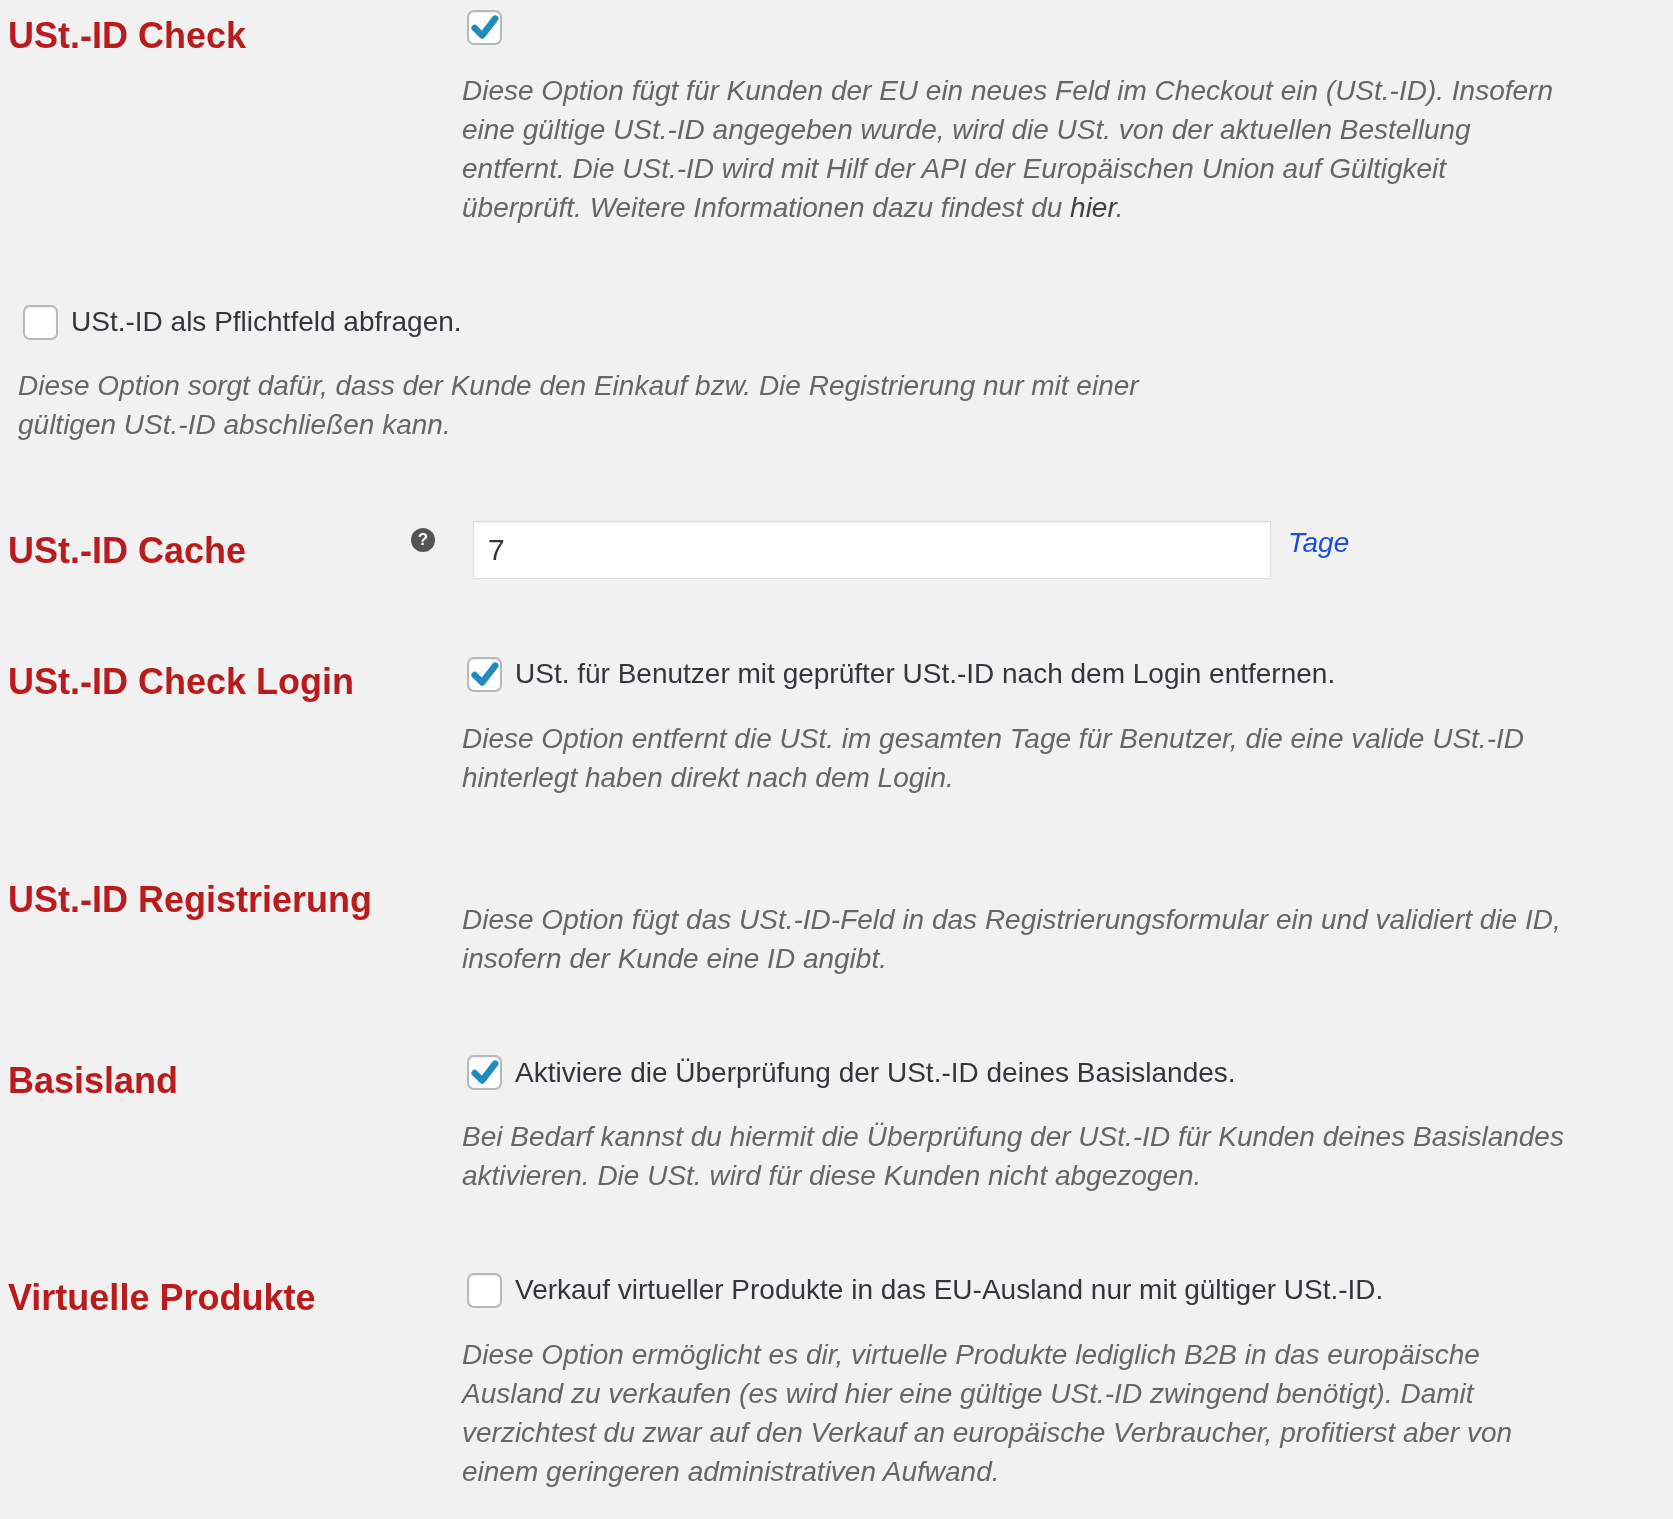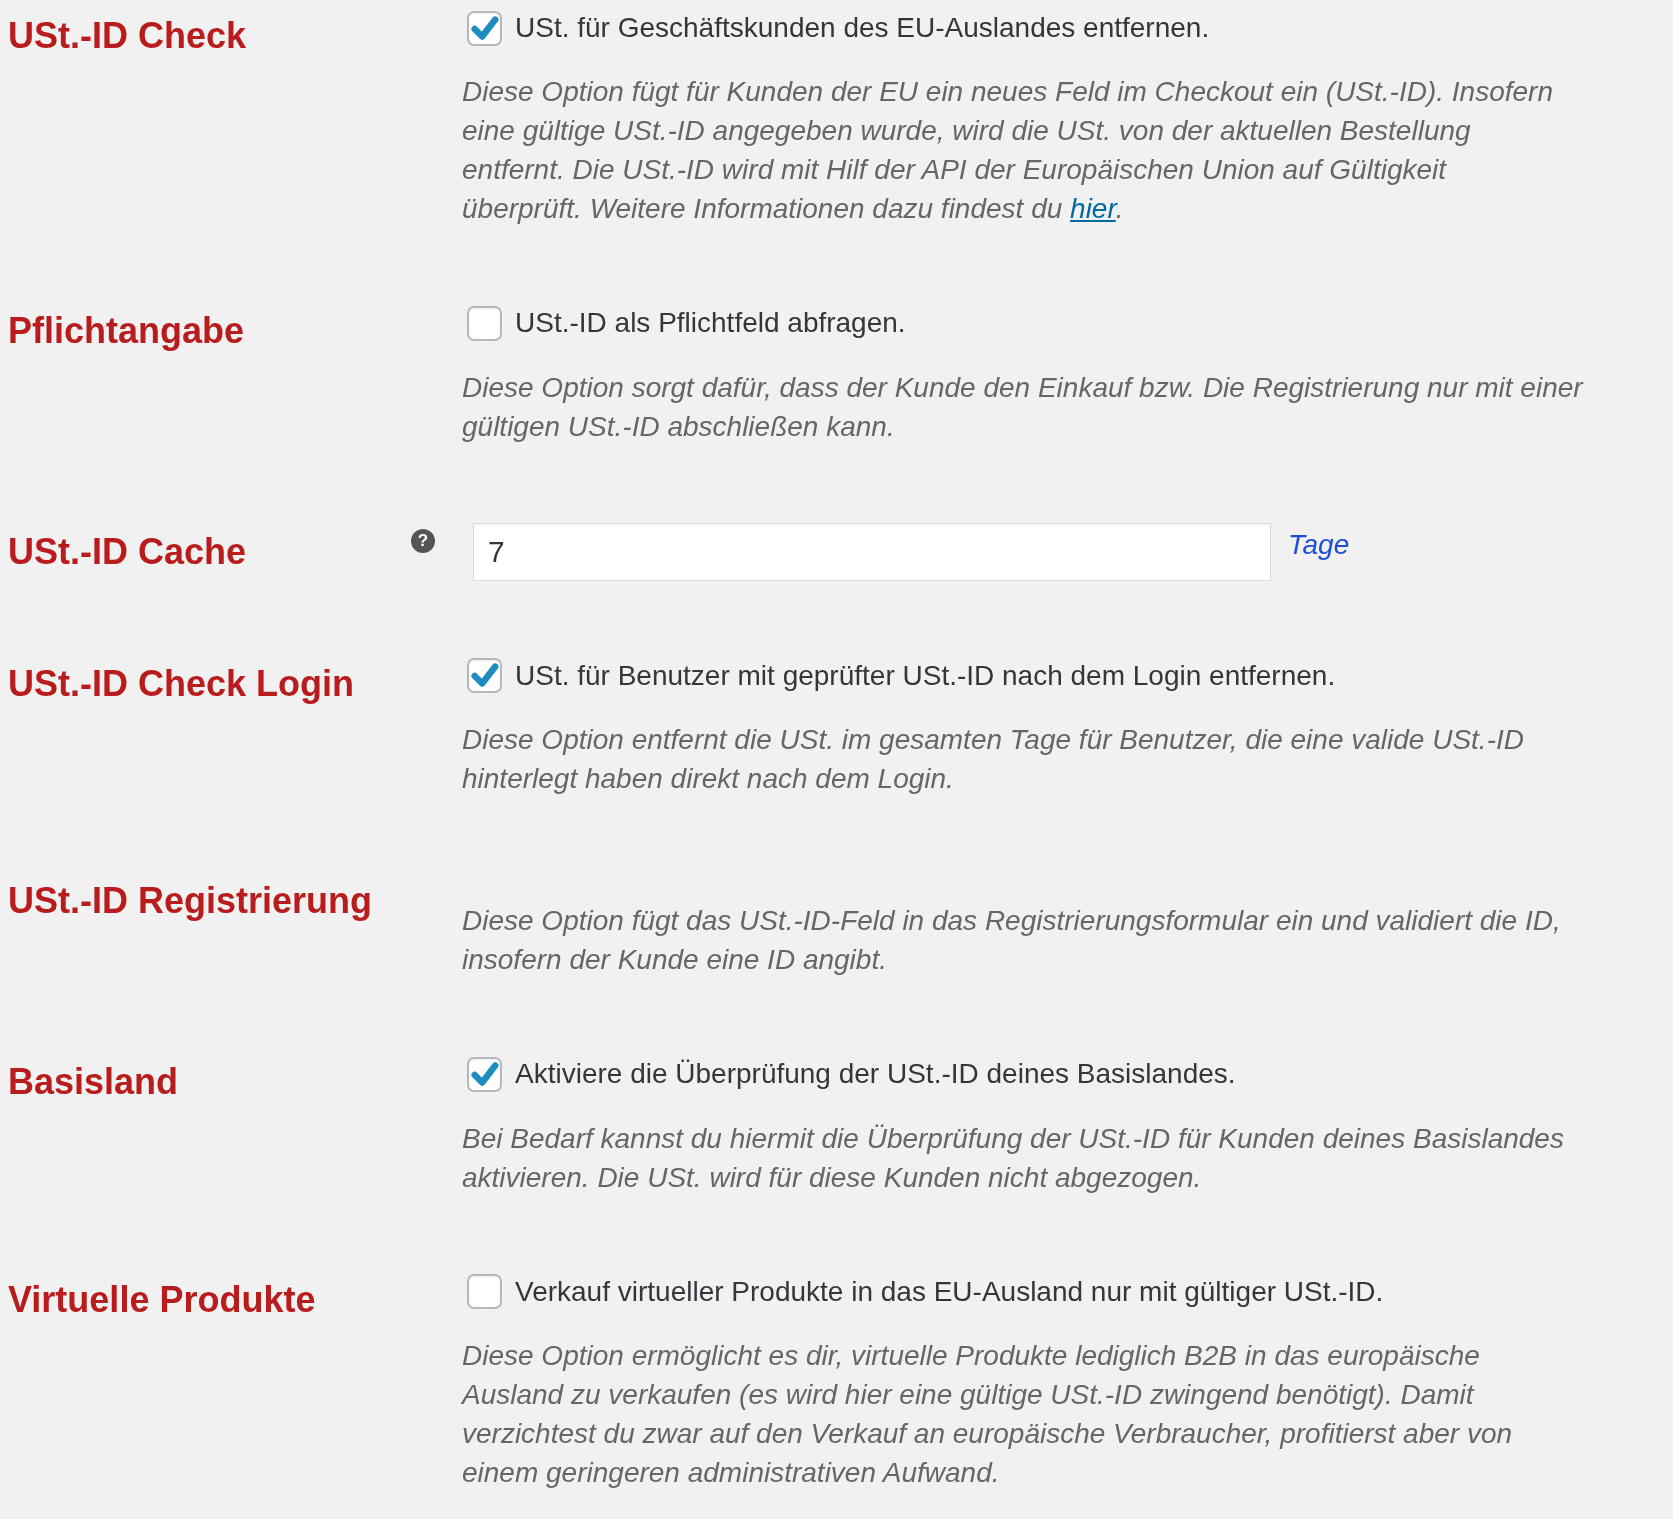--- a/index.html
+++ b/index.html
@@ -60,22 +60,21 @@
   }
   .desc {
     margin: 26px 0 0 10px;
     font-size: 28px;
     font-style: italic;
     color: #666;
     line-height: 39px;
     white-space: pre-line;
   }
   .desc a {
-    color: #0369a1;
-    text-decoration: underline;
+    color: #404040;
     cursor: pointer;
   }
   
   .cache-row { align-items: center; }
   .cache-row .row-label-cell {
     display: flex;
     align-items: flex-start;
     padding-top: 0;
   }
   .help-icon {
@@ -126,33 +125,29 @@
     <div class="row-label-cell">
       <div class="row-label">USt.-ID Check</div>
     </div>
     <div class="row-content">
       <label class="check-line">
         <span class="checkbox">
           <svg class="check-mark" width="29" height="29" viewBox="0 0 31 31">
               <polyline points="5,16 13,24 27,6" fill="none" stroke="#1e8cbe" stroke-width="7" stroke-linecap="round" stroke-linejoin="round"></polyline>
             </svg>
         </span>
-        <span class="check-text">USt. für Geschäftskunden des EU-Auslandes entfernen.</span>
       </label>
       <p class="desc"><span>Diese Option fügt für Kunden der EU ein neues Feld im Checkout ein (USt.-ID). Insofern
 eine gültige USt.-ID angegeben wurde, wird die USt. von der aktuellen Bestellung
 entfernt. Die USt.-ID wird mit Hilf der API der Europäischen Union auf Gültigkeit
 überprüft. Weitere Informationen dazu findest du </span><a>hier</a><span>.</span></p>
     </div>
   </div>
 
   <div class="row">
-    <div class="row-label-cell">
-      <div class="row-label">Pflichtangabe</div>
-    </div>
     <div class="row-content">
       <label class="check-line">
         <span class="checkbox">
           <svg class="check-mark" width="29" height="29" viewBox="0 0 31 31" style="visibility: hidden;">
               <polyline points="5,16 13,24 27,6" fill="none" stroke="#1e8cbe" stroke-width="7" stroke-linecap="round" stroke-linejoin="round"></polyline>
             </svg>
         </span>
         <span class="check-text">USt.-ID als Pflichtfeld abfragen.</span>
       </label>
       <p class="desc">Diese Option sorgt dafür, dass der Kunde den Einkauf bzw. Die Registrierung nur mit einer

